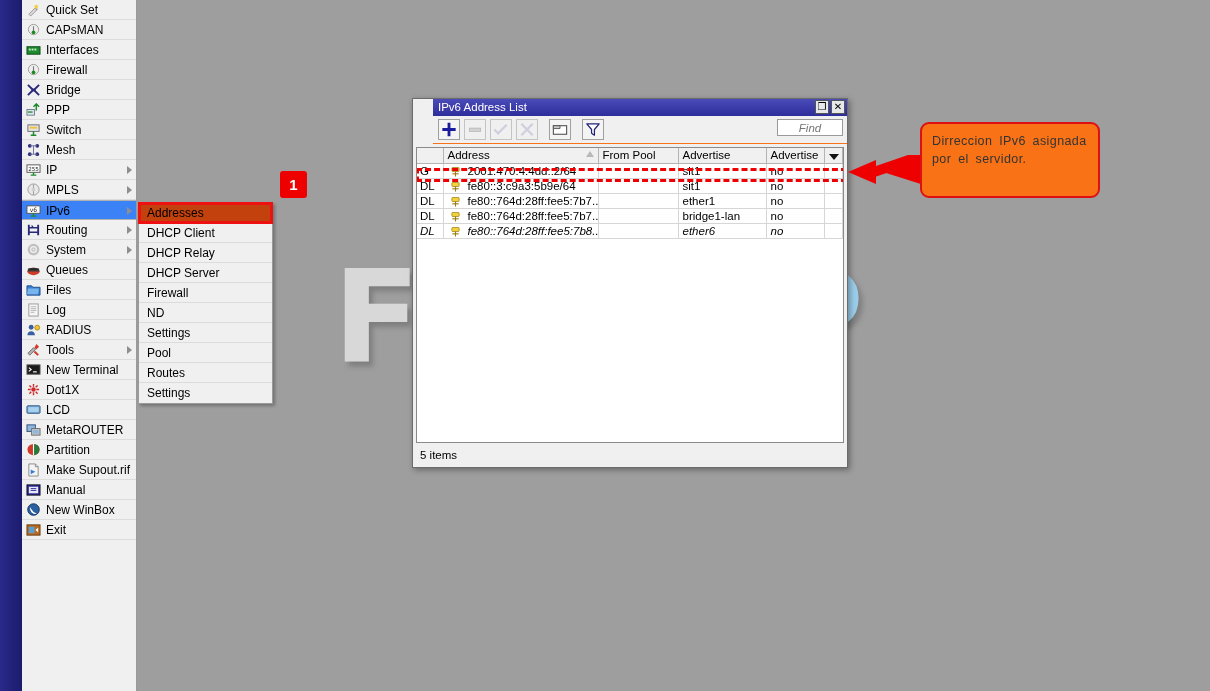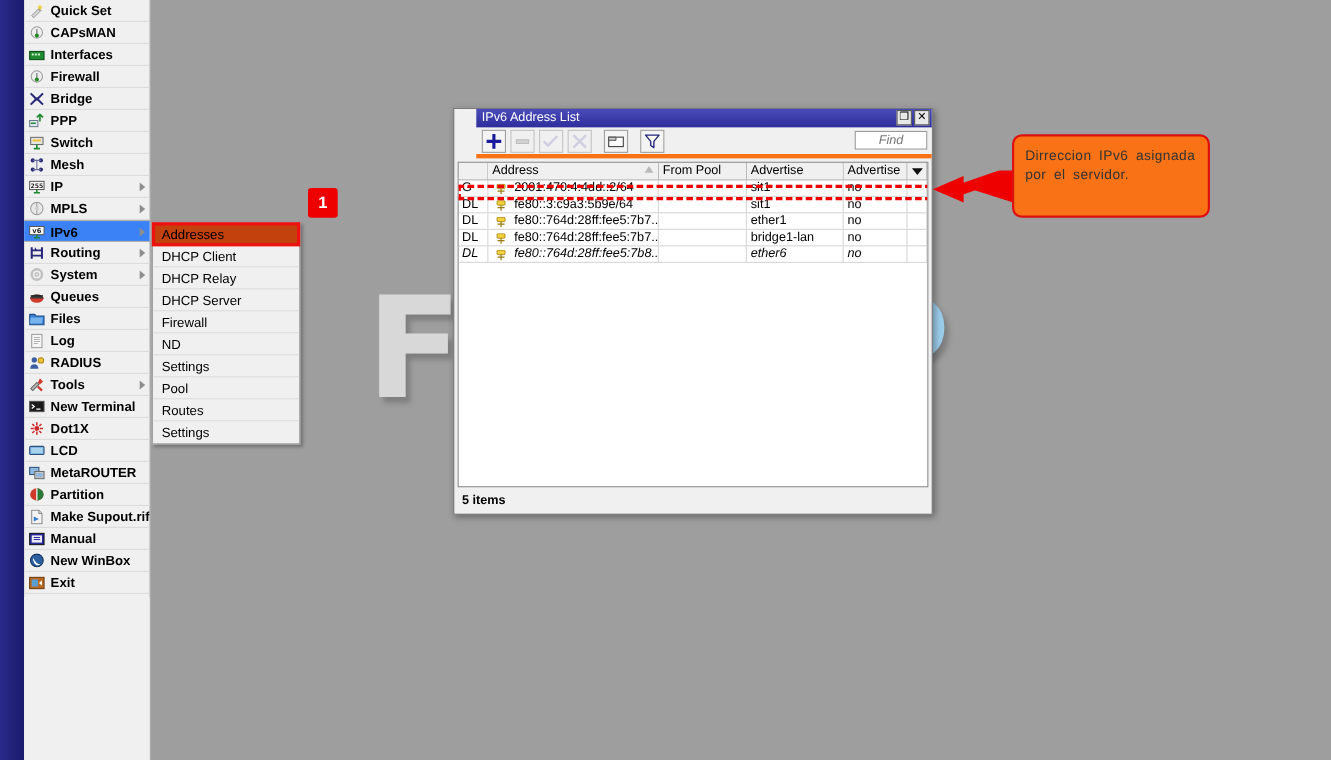--- a/index.html
+++ b/index.html
@@ -23,21 +23,20 @@
     position:absolute;left:22px;top:0;width:115px;height:691px;
     background:#f0f0f0;border-right:1px solid #9a9a9a;
     box-sizing:border-box;
   }
   #main-menu .mi{
     position:relative;height:20px;line-height:20px;
     border-bottom:1px solid #dcdcdc;
     padding-left:24px;box-sizing:border-box;
     font-size:12px;color:#000;white-space:nowrap;cursor:default;
     overflow:hidden;
-    font-weight:bold;
   }
   #main-menu .mi.sel{
     background:#3b82f6;border-top:1px solid #b0b0b0;border-bottom:1px solid #b0b0b0;
   }
   #main-menu .mi .ico{
     position:absolute;left:4px;top:3px;width:15px;height:14px;
     display:block;
   }
   #main-menu .mi .arw{
     position:absolute;right:4px;top:6px;width:0;height:0;
@@ -96,21 +95,21 @@
     position:relative;box-sizing:border-box;
   }
   #titlebar .tbtns{position:absolute;right:2px;top:1px;display:flex;gap:2px;}
   #titlebar .tb{
     width:14px;height:14px;background:#e8e8e8;border:1px solid #555;
     box-sizing:border-box;color:#000;font-size:10px;line-height:12px;text-align:center;
     font-family:"DejaVu Sans", sans-serif;cursor:pointer;
   }
   #toolbar{
     height:28px;background:#f0f0f0;position:relative;
-    border-bottom:4px solid #f97316;box-sizing:border-box;
+    border-bottom:1px solid #f97316;box-sizing:border-box;
     display:flex;align-items:center;padding-left:5px;gap:4px;
   }
   .tbtn{
     width:22px;height:21px;border:1px solid #a0a0a0;background:#f4f4f4;
     box-sizing:border-box;position:relative;cursor:pointer;
   }
   .tbtn.dis{border-color:#c4c4c4;background:#f0f0f0;}
   .tbtn.sep{margin-left:7px;}
   #findbox{
     position:absolute;right:4px;top:3px;width:66px;height:17px;
@@ -154,21 +153,21 @@
   table.lst td.addr .pin{
     position:absolute;left:6px;top:3px;width:11px;height:10px;
   }
   table.lst tr.italic td{font-style:italic;}
   #row-highlight{
     position:absolute;left:-1px;top:20px;width:440px;height:14px;
     border:3px dashed #ee0000;box-sizing:border-box;pointer-events:none;z-index:5;
   }
   #statusbar{
     position:absolute;left:3px;right:3px;bottom:3px;height:18px;
-    font-size:11.5px;line-height:18px;padding-left:4px;color:#000;font-weight:bold;
+    font-size:11.5px;line-height:18px;padding-left:4px;color:#000;
   }
 
   
   #callout{
     position:absolute;left:920px;top:122px;width:180px;height:76px;
     background:#f97316;border:2px solid #dd1111;border-radius:9px;
     box-sizing:border-box;padding:8px 10px;
     font-size:12.5px;line-height:18px;color:#333;
     letter-spacing:.4px;word-spacing:3px;
   }

